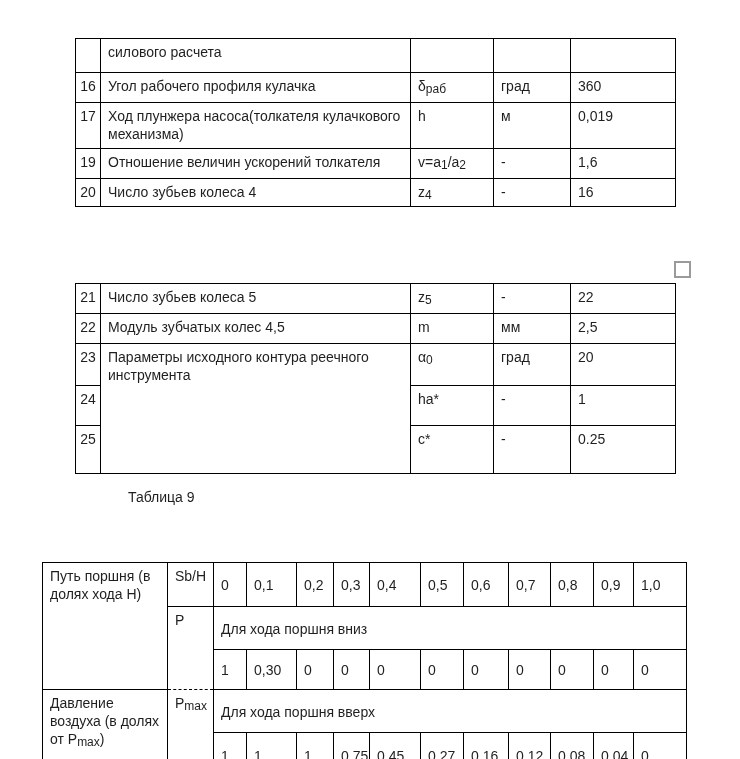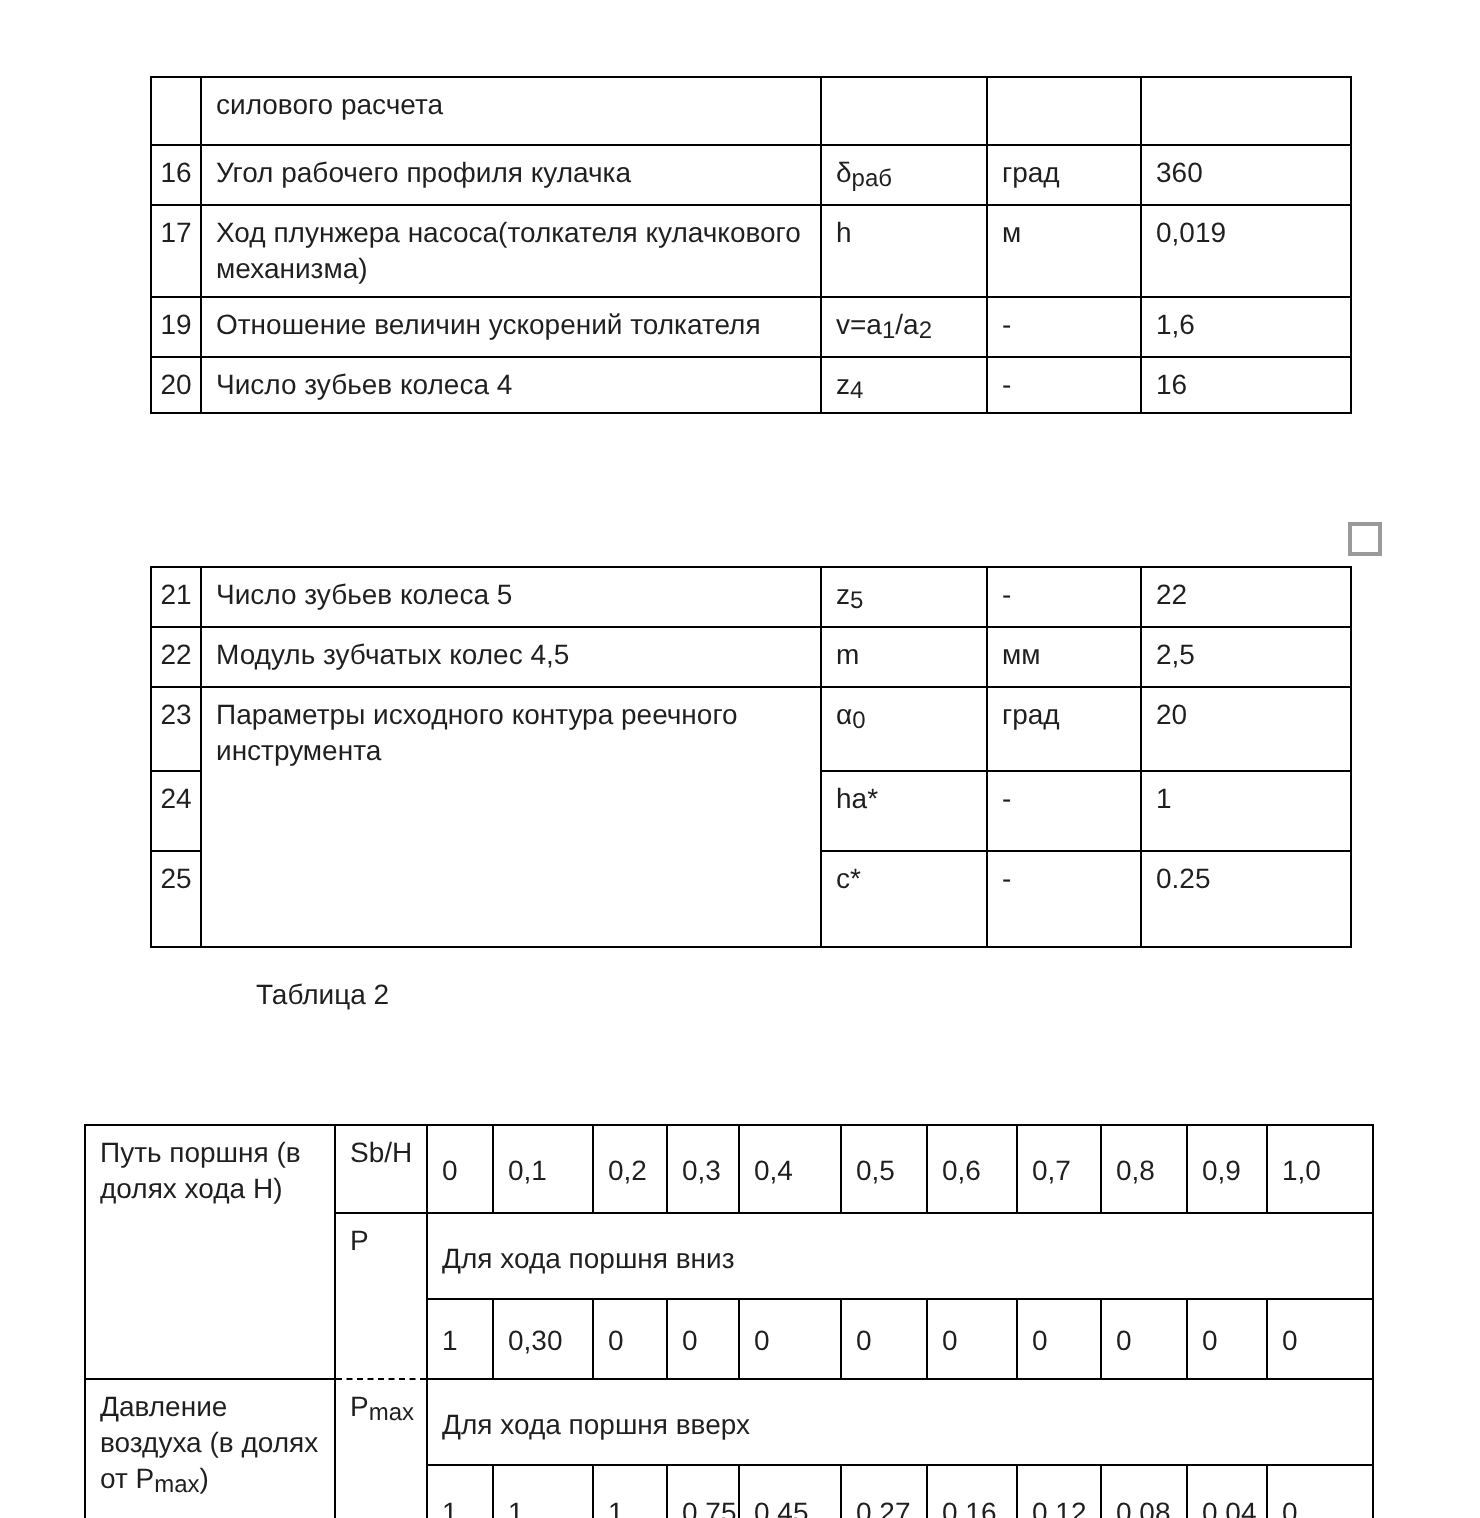--- a/index.html
+++ b/index.html
@@ -126,21 +126,21 @@
       </tr>
       <tr style="height:48px">
         <td class="num">25</td>
         <td><span>c*</span><span class="sub"></span></td>
         <td>-</td>
         <td>0.25</td>
       </tr>
     </tbody>
   </table>
 
-  <div class="abs caption" style="top:489px;left:128px;">Таблица 2</div>
+  <div class="abs caption" style="top:489px;left:128px;">Таблица 9</div>
 
   <table class="t2 abs" style="top:562px;left:42px;">
     <colgroup>
       <col style="width:125px">
         <col style="width:46px">
       <col style="width:33px">
         <col style="width:50px">
         <col style="width:37px">
         <col style="width:36px">
         <col style="width:51px">

